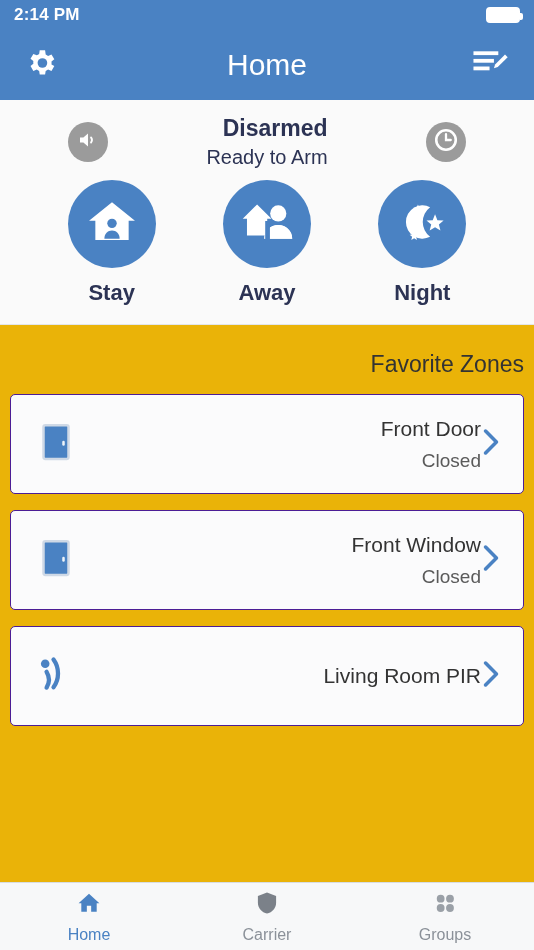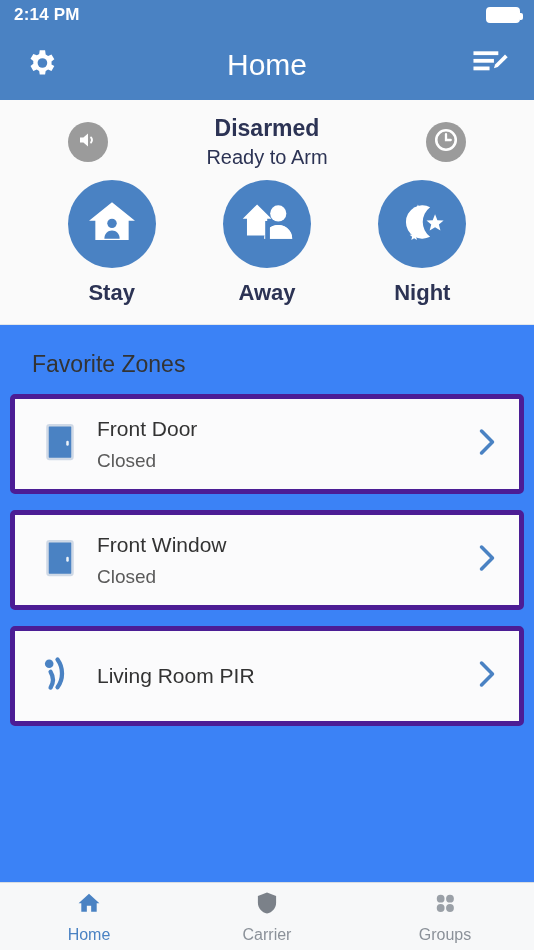--- a/index.html
+++ b/index.html
@@ -50,37 +50,37 @@
     display:flex; align-items:flex-start; justify-content:center;
     position:relative; height:60px;
   }
   .round-icon-btn {
     width:40px; height:40px; border-radius:50%; background:#9b9b9b;
     display:flex; align-items:center; justify-content:center;
     position:absolute; top:8px; cursor:pointer;
   }
   .round-icon-btn.left { left:68px; }
   .round-icon-btn.right { right:68px; }
-  .status-text { text-align:center; }
+  .status-text { text-align:right; }
   .status-main { font-size:23px; font-weight:bold; color:#2c3354; line-height:1.25; }
   .status-sub { font-size:20px; color:#2c3354; line-height:1.3; margin-top:1px; }
 
   .modes { display:flex; justify-content:space-around; padding:0 34px; margin-top:6px;align-items:flex-end; }
   .mode { display:flex; flex-direction:column; align-items:center; cursor:pointer; width:110px; }
   .mode-circle {
     width:88px; height:88px; border-radius:50%; background:#4a82c3;
     display:flex; align-items:center; justify-content:center;
   }
   .mode-label { margin-top:12px; font-size:22px; font-weight:bold; color:#2c3354; }
 
   
-  .content { flex:1 1 auto; background:#3b82f6; padding:26px 10px 0; overflow:hidden; }
+  .content { flex:1 1 auto; background:#eab308; padding:26px 10px 0; overflow:hidden;text-align:right; }
   .section-title { font-size:23px; color:#333333; margin:0 0 16px 22px; }
   .zone-card {
-    background:#fbfbfc; border:5px solid #4c1d95; border-radius:5px;
+    background:#fbfbfc; border:1px solid #4c1d95; border-radius:5px;
     height:100px; margin-bottom:16px; display:flex; align-items:center;
     padding:0 22px 0 20px; cursor:pointer;
   }
   .zone-icon { width:50px; flex:0 0 auto; display:flex; align-items:center; justify-content:center; }
   .zone-text { flex:1; padding-left:12px; }
   .zone-name { font-size:21px; color:#333333; line-height:1.35; }
   .zone-state { font-size:19px; color:#5a5a5a; margin-top:7px; line-height:1.2; }
   .chev { flex:0 0 auto; }
 
   

